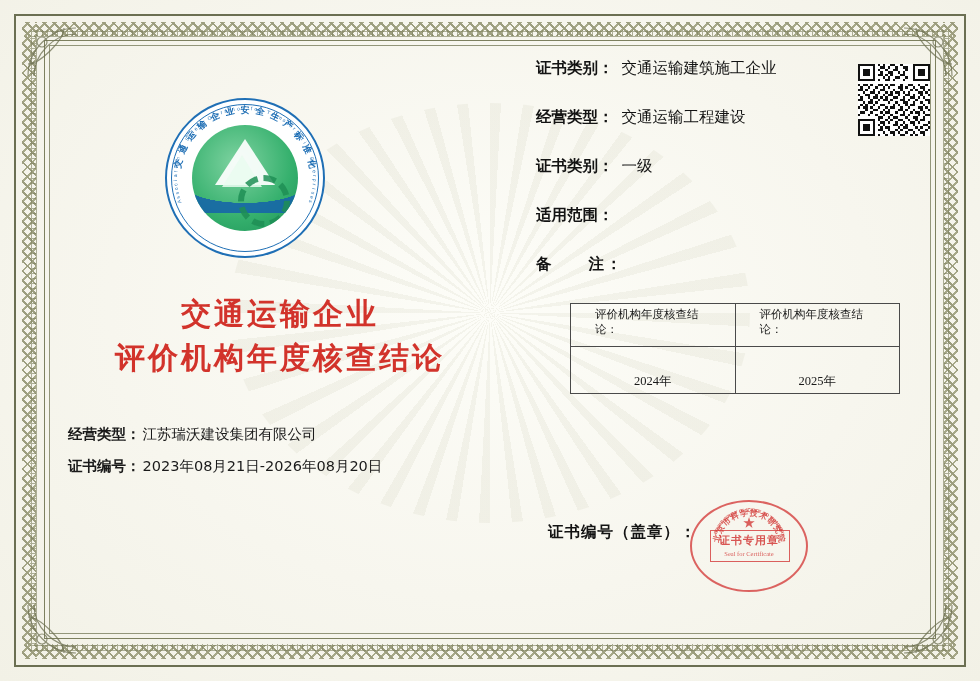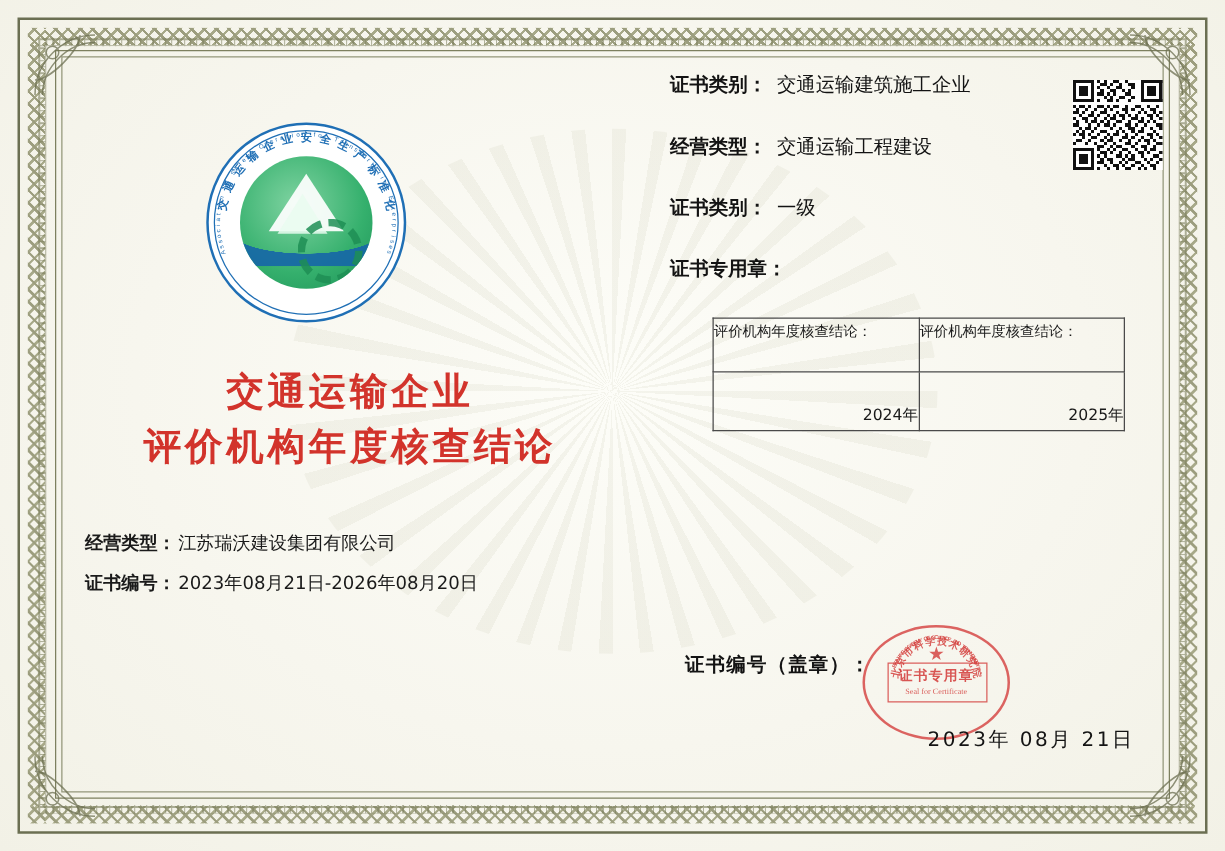--- a/index.html
+++ b/index.html
@@ -282,29 +282,30 @@
     width: 330px;
     margin-left: 34px;
     border-collapse: collapse;
     table-layout: fixed;
   }
   .review-table td {
     border: 1px solid #4a4a4a;
     height: 36px;
     font-size: 11.5px;
     color: #1a1a1a;
-    padding: 3px 0;
+    padding: 3px 24px;
     vertical-align: top;
     font-family: "DejaVu Sans", "Liberation Sans", sans-serif;
   }
   .review-table td.year {
     height: 40px;
-    text-align: right;
+    text-align: center;
     vertical-align: bottom;
     font-size: 12.5px;
+    font-family: Liberation Serif, serif;
   }
 
   
   .issuer-row {
     position: absolute;
     left: 548px; top: 522px;
     font-size: 15.5px;
     font-weight: bold;
     color: #131313;
     letter-spacing: 1px;
@@ -782,21 +783,25 @@
     </div>
     <div class="field-row">
       <span class="field-label">经营类型：</span>
       <span class="field-value">交通运输工程建设</span>
     </div>
     <div class="field-row">
       <span class="field-label">证书类别：</span>
       <span class="field-value">一级</span>
     </div>
     <div class="field-row">
-      <span class="field-label">证书专用章：</span>
+      <span class="field-label">适用范围：</span>
+      <span class="field-value"></span>
+    </div>
+    <div class="field-row spaced">
+      <span class="field-label">备　　注：</span>
       <span class="field-value"></span>
     </div>
 
 
     <table class="review-table">
       <tbody>
           <tr>
         <td>评价机构年度核查结论：</td>
         <td>评价机构年度核查结论：</td>
       </tr>
@@ -866,15 +871,14 @@
         <span style="transform: rotate(241.2deg) translate(0px, 36px) rotate(180deg) translate(-50%, -50%);">O</span>
         <span style="transform: rotate(244.6deg) translate(0px, 36px) rotate(180deg) translate(-50%, -50%);">G</span>
         <span style="transform: rotate(248deg) translate(0px, 36px) rotate(180deg) translate(-50%, -50%);">Y</span>
       </div>
     <div class="seal-star">★</div>
     <div class="seal-inner"></div>
     <div class="seal-center-text">证书专用章</div>
     <div class="seal-center-sub">Seal for Certificate</div>
   </div>
 
-  <div class="date-row">2023年  08月  21日</div>
 
 </div>
 
 </body></html>

